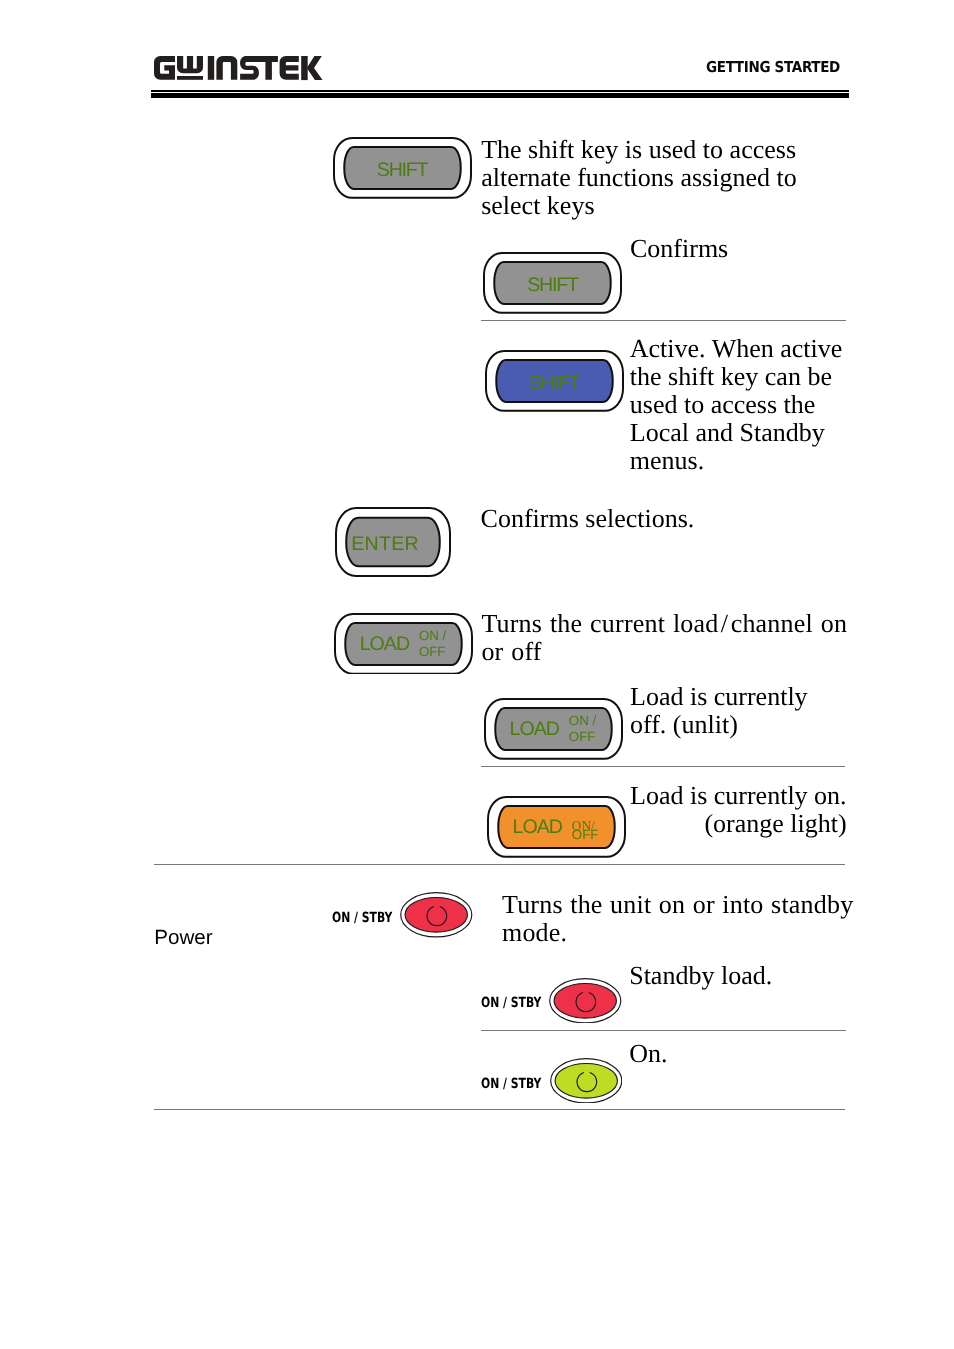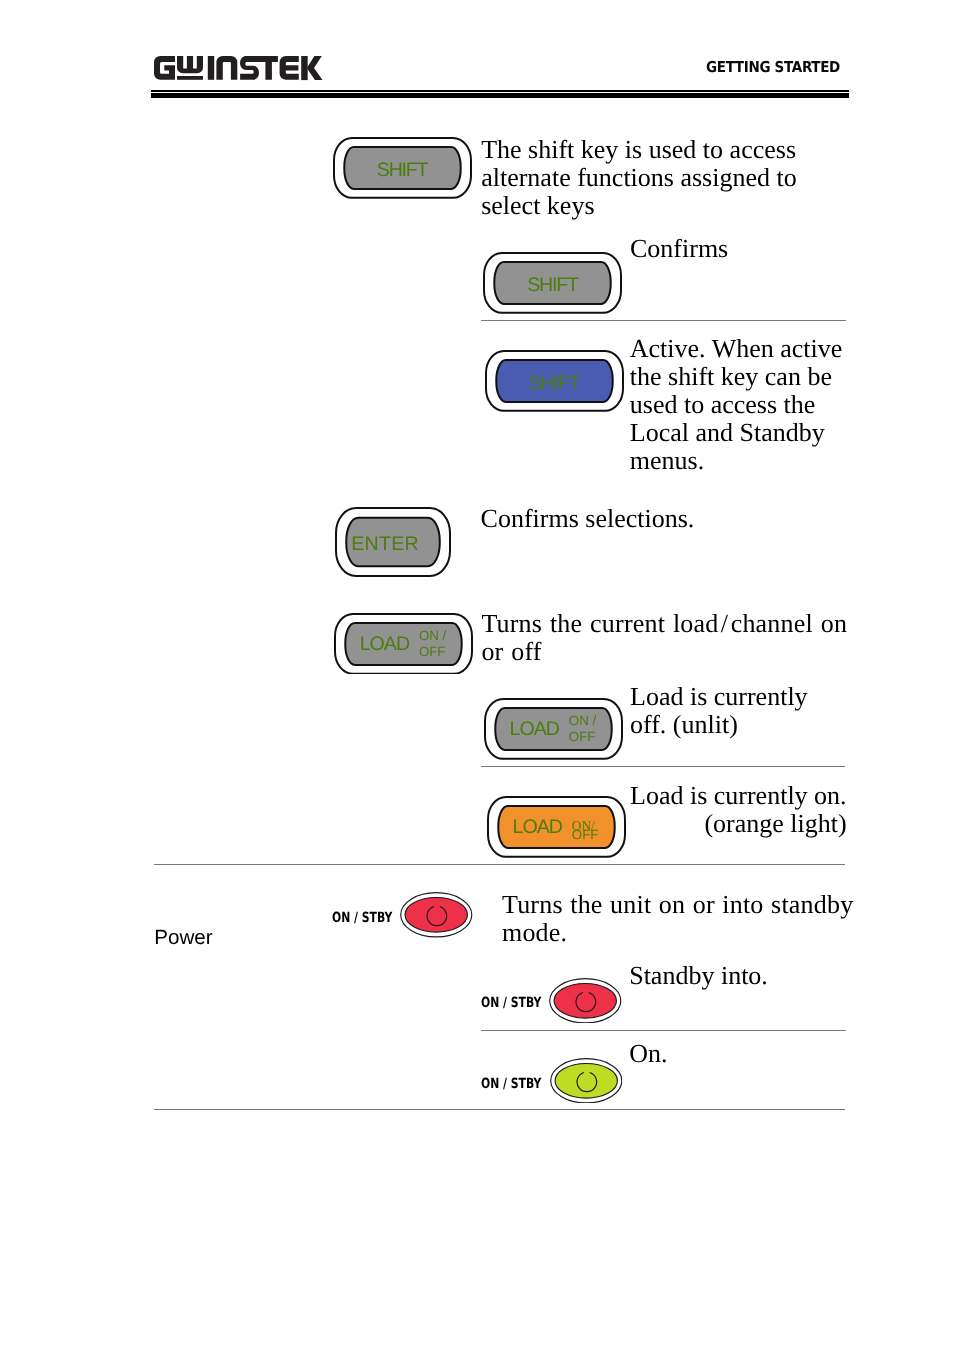--- a/index.html
+++ b/index.html
@@ -127,21 +127,21 @@
           <path d="M 39.72 14.53 A 9.8 9.8 0 1 1 33.98 14.53" fill="none" stroke="#1a1a1a" stroke-width="1.15"></path>
         </svg></div>
       <div class="desc" style="left: 481px; top: 891.2px; white-space: pre; letter-spacing: 0.2px; word-spacing: 0.8px; margin-left: 21px;">Turns the unit on or into standby
 mode.</div>
       <div class="pwrlbl" style="left: 481.4px; top: 996.2px;">ON / STBY</div>
       <div class="keysvg" style="left: 549.3px; top: 977.6px; width: 72.5px; height: 45.6px;"><svg width="72.5" height="45.6" viewBox="0 0 72.5 45.6">
           <ellipse cx="36.25" cy="22.8" rx="35.55" ry="22.1" fill="#fff" stroke="#1a1a1a" stroke-width="1.15"></ellipse>
           <ellipse cx="36.25" cy="22.8" rx="31.2" ry="17.3" fill="#ee3148" stroke="#1a1a1a" stroke-width="1.15"></ellipse>
           <path d="M 39.72 14.53 A 9.8 9.8 0 1 1 33.98 14.53" fill="none" stroke="#1a1a1a" stroke-width="1.15"></path>
         </svg></div>
-      <div class="desc" style="left: 629.2px; top: 962px; white-space: pre;">Standby into.</div>
+      <div class="desc" style="left: 629.2px; top: 962px; white-space: pre;">Standby load.</div>
       <div class="sep" style="left: 481px; top: 1029.8px; width: 364.5px;"></div>
       <div class="pwrlbl" style="left: 481.4px; top: 1076.6px;">ON / STBY</div>
       <div class="keysvg" style="left: 549.5px; top: 1057.6px; width: 72.5px; height: 45.6px;"><svg width="72.5" height="45.6" viewBox="0 0 72.5 45.6">
           <ellipse cx="36.25" cy="22.8" rx="35.55" ry="22.1" fill="#fff" stroke="#1a1a1a" stroke-width="1.15"></ellipse>
           <ellipse cx="36.25" cy="22.8" rx="31.2" ry="17.3" fill="#bfdc25" stroke="#1a1a1a" stroke-width="1.15"></ellipse>
           <path d="M 39.72 14.53 A 9.8 9.8 0 1 1 33.98 14.53" fill="none" stroke="#1a1a1a" stroke-width="1.15"></path>
         </svg></div>
       <div class="desc" style="left: 629.2px; top: 1040px; white-space: pre;">On.</div>
       <div class="sep" style="left: 154px; top: 1108.8px; width: 691px;"></div>
     </div>

